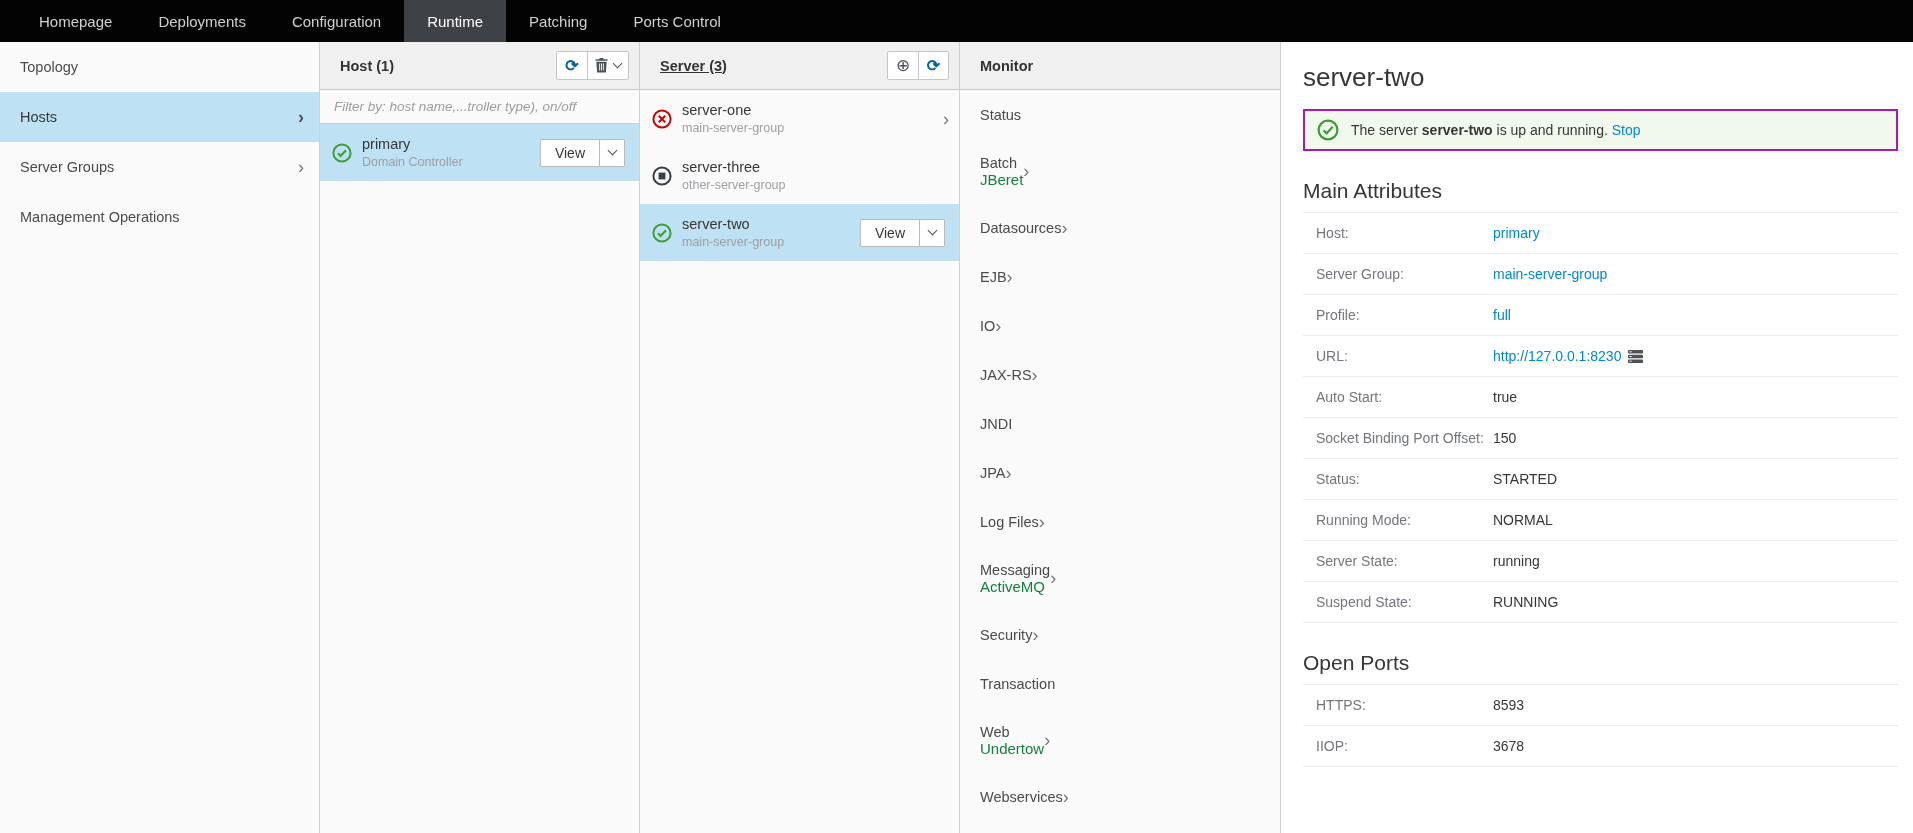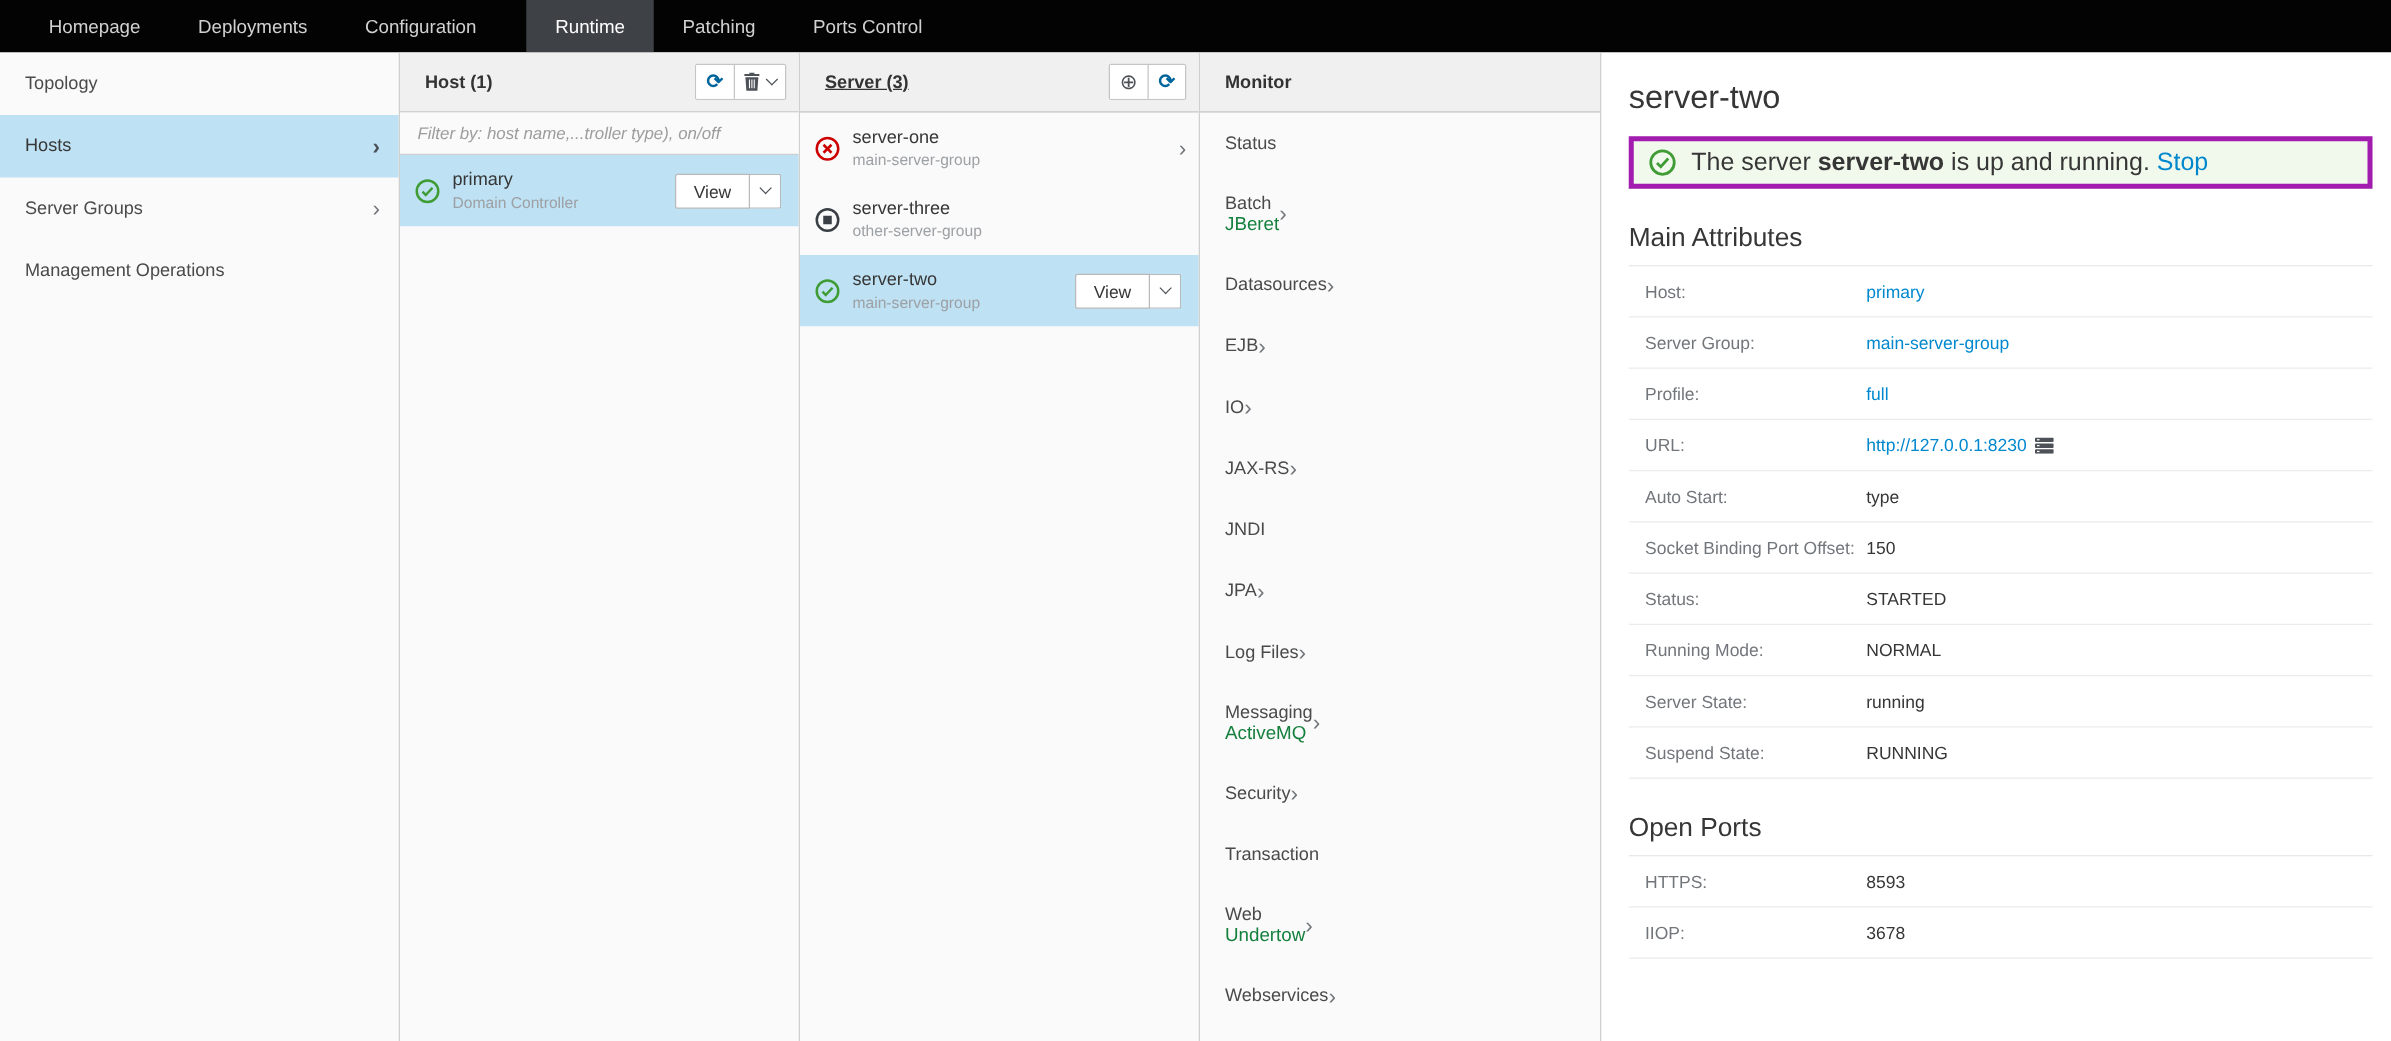--- a/index.html
+++ b/index.html
@@ -11,21 +11,21 @@
   }
   
   .navbar {
     height:42px; background:#030303; display:flex; align-items:stretch;
     padding-left:16px;
   }
   .nav-item {
     display:flex; align-items:center; padding:0 23px;
     color:#d1d1d1; font-size:15px; cursor:pointer; white-space:nowrap;
   }
-  .nav-item.active { background:#3e4146; color:#fff;margin-left:17px; }
+  .nav-item.active { background:#3e4146; color:#fff; }
 
   
   .main { display:flex; height:791px; }
   .col {
     width:320px; flex:0 0 320px; background:#fafafa;
     border-right:1px solid #cfcfcf; overflow:hidden; position:relative;
   }
   .col-monitor { width:321px; flex:0 0 321px; }
   .col-header {
     height:48px; background:#f0f0f0; border-bottom:1px solid #c6c6c6;
@@ -100,22 +100,22 @@
   .monitor-row.double { height:64px; }
   .monitor-label { font-size:14.5px; color:#4a4a4a; line-height:18px; }
   .monitor-sub { font-size:15px; color:#15803d; line-height:16px; }
 
   
   .detail {
     flex:1 1 auto; background:#fff; padding:12px 15px 0 22px; overflow:hidden;
   }
   .detail-title { font-size:26px; font-weight:400; color:#363636; margin:8px 0 16px; }
   .alert {
-    border:4px solid #a21caf; background:#f1f8ec; height:42px;
-    display:flex; align-items:center; padding:0 12px; font-size:20px; color:#363636;
+    border:2px solid #a21caf; background:#f1f8ec; height:42px;
+    display:flex; align-items:center; padding:0 12px; font-size:14px; color:#363636;
   }
   .alert-icon { margin-right:12px; flex:0 0 22px; height:22px; }
   .alert b { font-weight:bold; }
   .alert a { color:#0088ce; text-decoration:none; cursor:pointer; }
   .section-heading {
     font-size:21px; font-weight:400; color:#363636;
     margin:28px 0 0; padding-bottom:9px; border-bottom:1px solid #e8e8e8;
   }
   .attr-row {
     display:flex; align-items:center; height:41px;
@@ -365,21 +365,21 @@
         <rect x="0" y="0" width="15" height="3.6" rx="0.8" fill="#4d5258"></rect>
         <rect x="0" y="4.7" width="15" height="3.6" rx="0.8" fill="#4d5258"></rect>
         <rect x="0" y="9.4" width="15" height="3.6" rx="0.8" fill="#4d5258"></rect>
         <rect x="1.6" y="1.3" width="2" height="1" fill="#fff"></rect>
         <rect x="1.6" y="6" width="2" height="1" fill="#fff"></rect>
         <rect x="1.6" y="10.7" width="2" height="1" fill="#fff"></rect>
       </svg>
     </div>
     <div class="attr-row">
       <span class="attr-label">Auto Start:</span>
-      <span class="attr-value">type</span>
+      <span class="attr-value">true</span>
     </div>
     <div class="attr-row">
       <span class="attr-label">Socket Binding Port Offset:</span>
       <span class="attr-value">150</span>
     </div>
     <div class="attr-row">
       <span class="attr-label">Status:</span>
       <span class="attr-value">STARTED</span>
     </div>
     <div class="attr-row">

